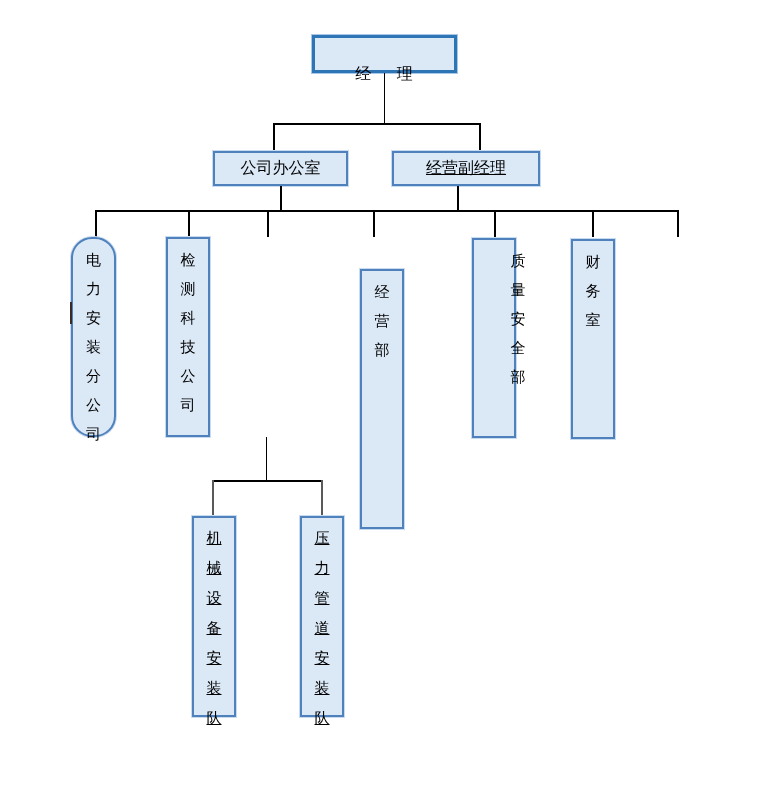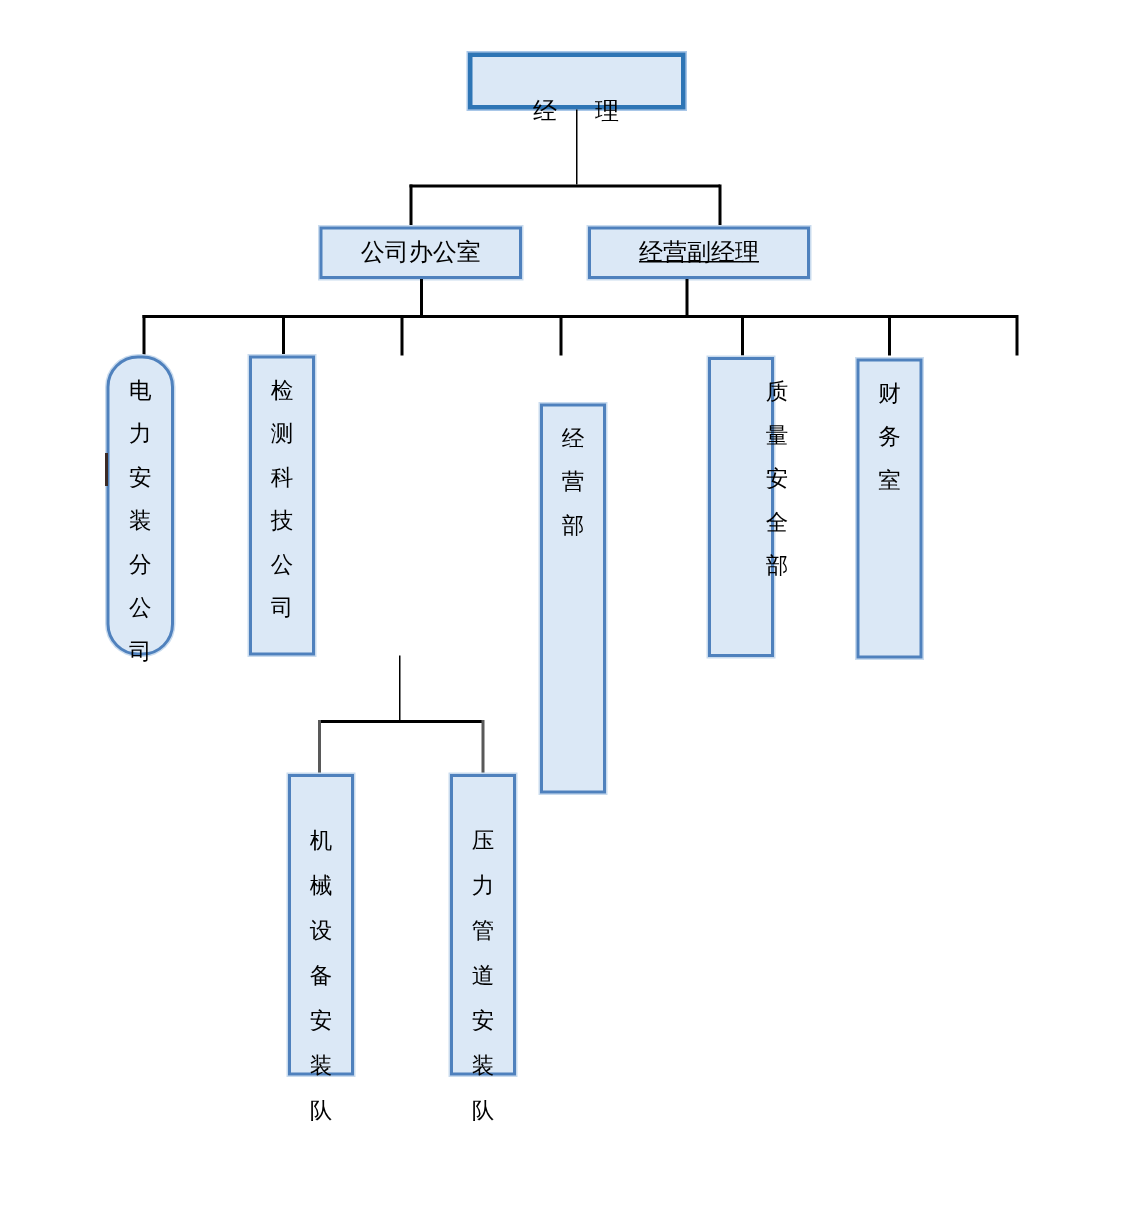--- a/index.html
+++ b/index.html
@@ -35,21 +35,21 @@
     display:block;
     width:16px;
     margin:0 auto;
     padding-top:7px;
     font-size:15px;
     line-height:29px;
     text-align:center;
     word-break:break-all;
     white-space:normal;
   }
-  .v.team .vlabel{line-height:30px;padding-top:27px;}
+  .v.team .vlabel{line-height:30px;padding-top:5px;text-decoration:underline;}
   .rootlabel{white-space:pre;letter-spacing:1px;margin-top:41px;}
   
   .line{position:absolute;background:#000;}
   .line.h{height:1.5px;}
   .line.v{width:1.5px;}
   .line.gray{background:#595959;width:2px;}
   
   .caret-artifact{
     position:absolute;background:#3b2b26;
     width:2.5px;height:22px;

